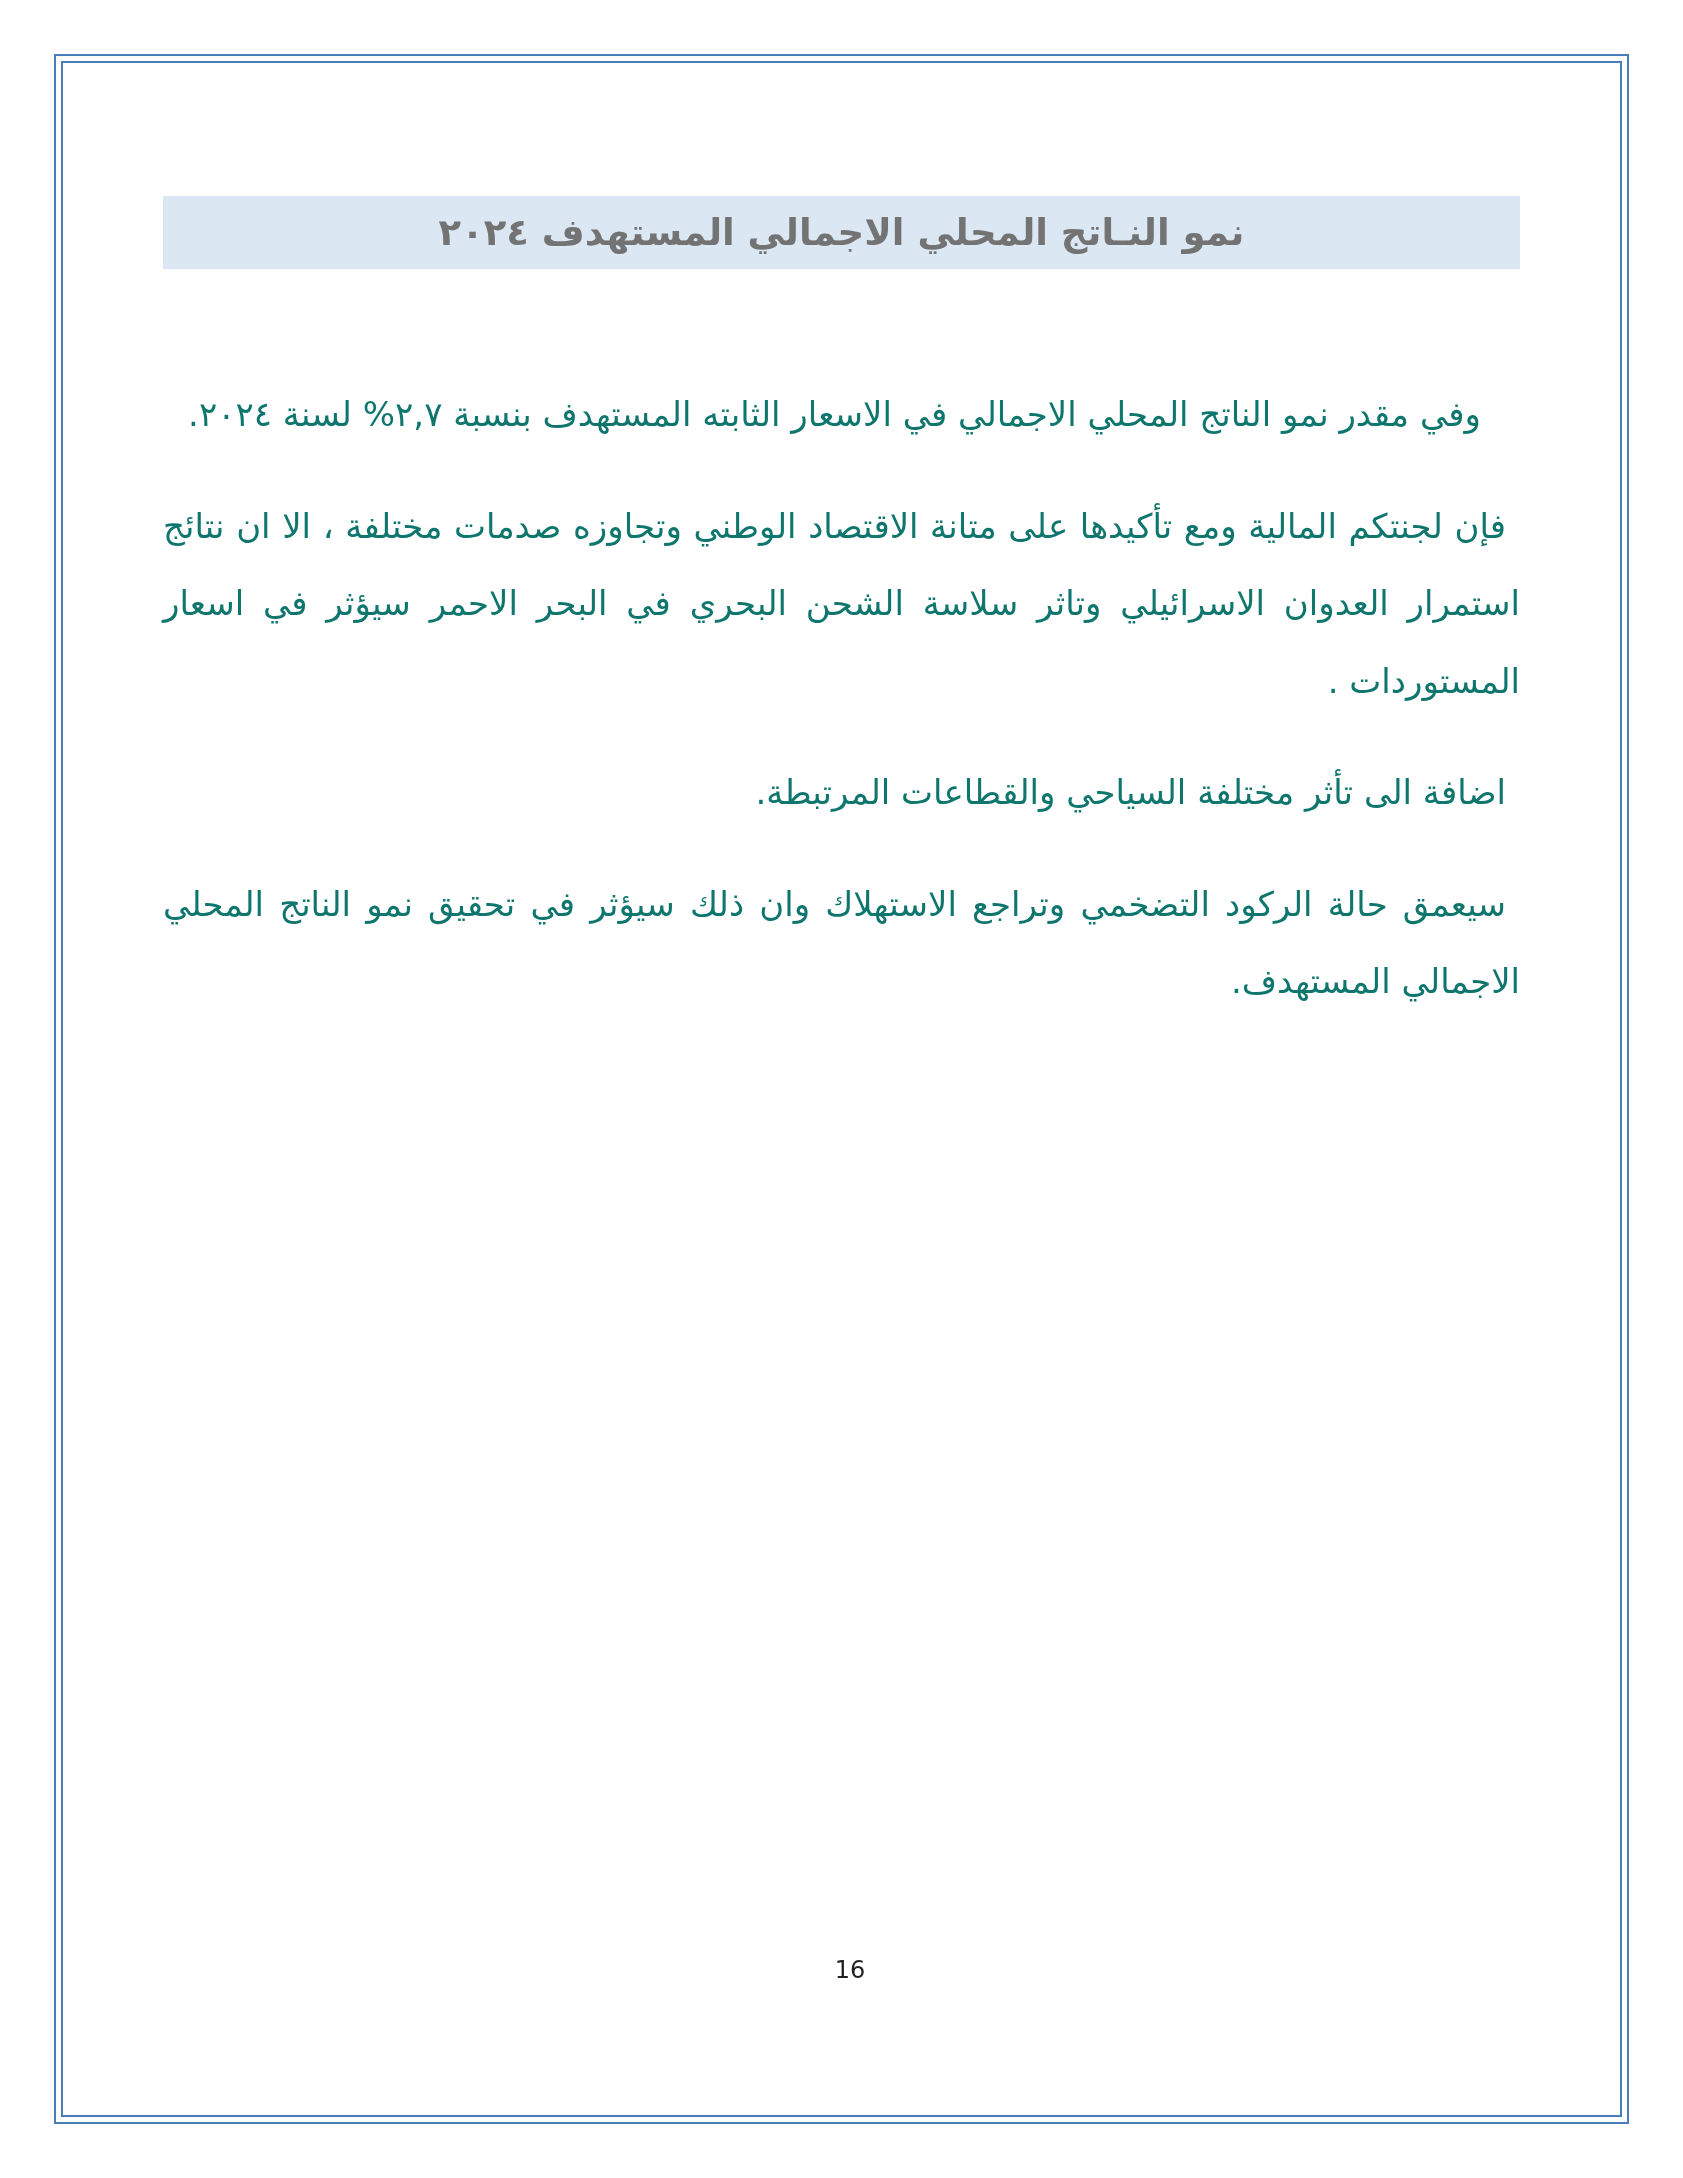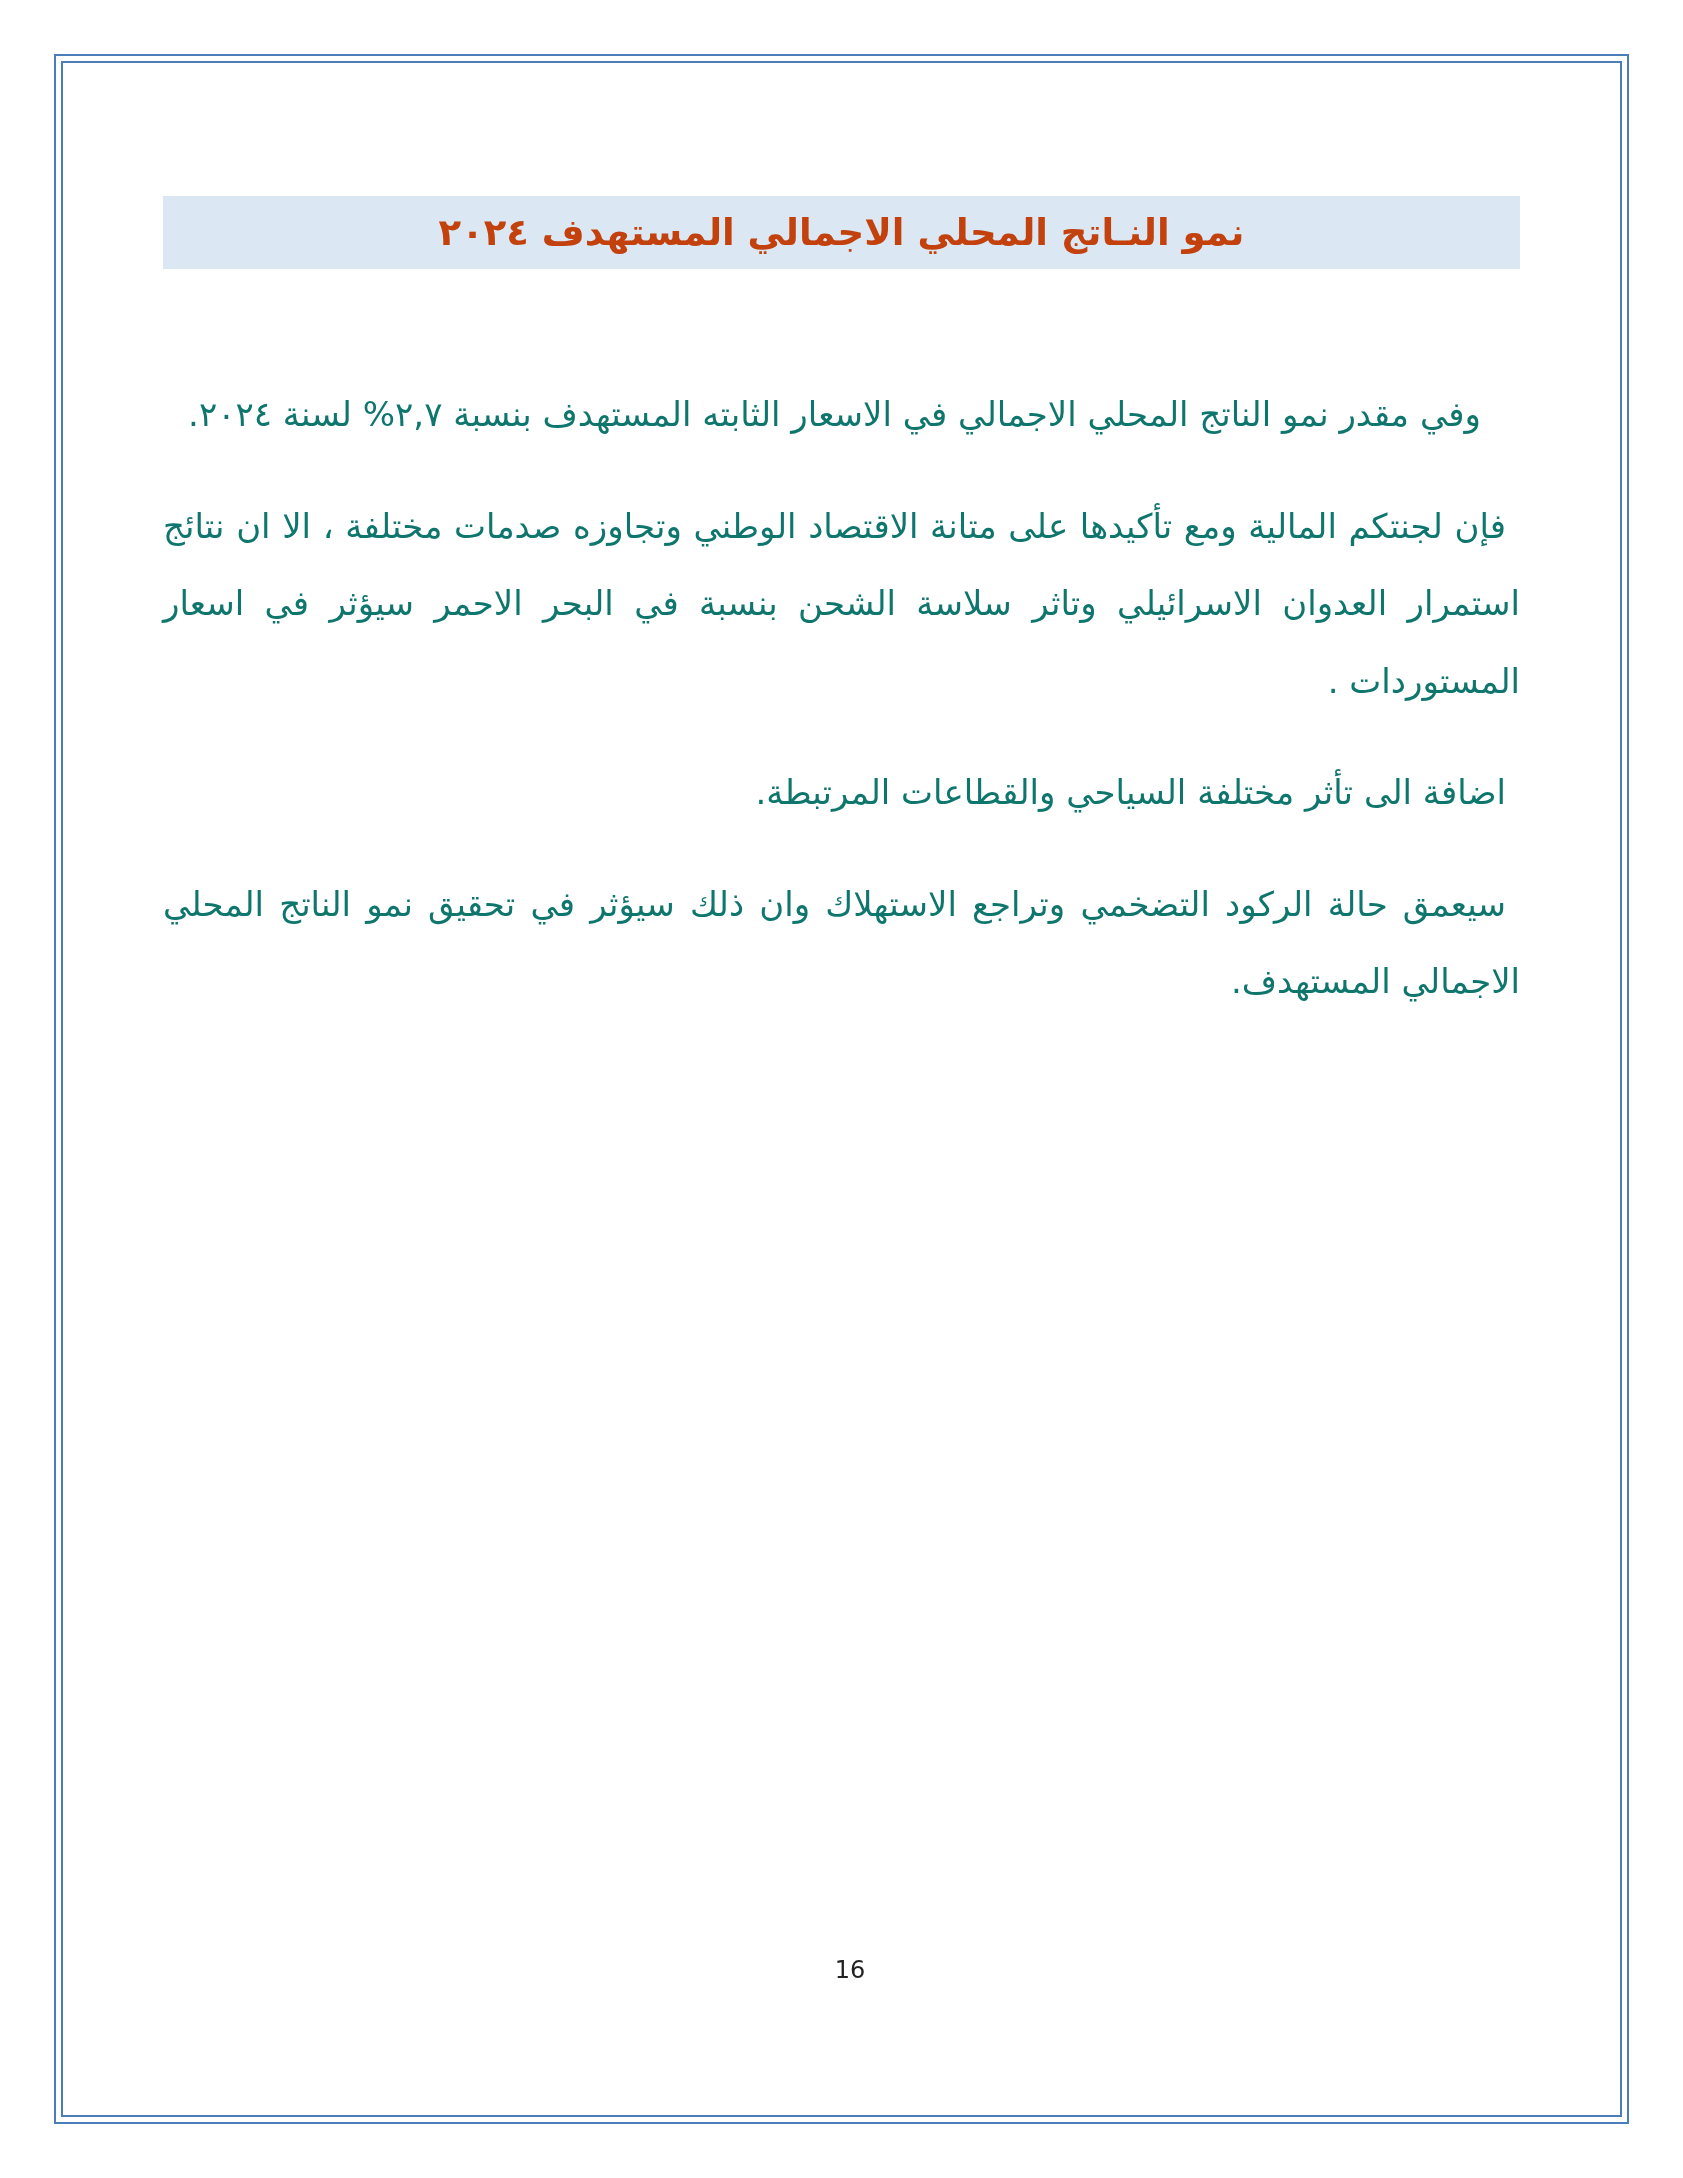--- a/index.html
+++ b/index.html
@@ -39,21 +39,21 @@
     direction: rtl;
   }
   .title-band {
     background: #dbe8f4;
     height: 73px;
     display: flex;
     align-items: center;
     justify-content: center;
   }
   .title-band .title-text {
-    color: #c2410c;
+    color: #737373;
     font-size: 37px;
     font-weight: bold;
     letter-spacing: 0.5px;
   }
   .body-text {
     margin-top: 107px;
     color: #0f766e;
     font-size: 34px;
     line-height: 2.28;
   }
@@ -86,21 +86,21 @@
   </div>
 
   <div class="content">
 
     <div class="title-band">
       <span class="title-text">نمو النـاتج المحلي الاجمالي المستهدف ٢٠٢٤</span>
     </div>
 
     <div class="body-text">
       <p class="center-last">وفي مقدر نمو الناتج المحلي الاجمالي في الاسعار الثابته المستهدف بنسبة ٢,٧% لسنة ٢٠٢٤.</p>
-      <p>فإن لجنتكم المالية ومع تأكيدها على متانة الاقتصاد الوطني وتجاوزه صدمات مختلفة ، الا ان نتائج استمرار العدوان الاسرائيلي وتاثر سلاسة الشحن بنسبة في البحر الاحمر سيؤثر في اسعار المستوردات .</p>
+      <p>فإن لجنتكم المالية ومع تأكيدها على متانة الاقتصاد الوطني وتجاوزه صدمات مختلفة ، الا ان نتائج استمرار العدوان الاسرائيلي وتاثر سلاسة الشحن البحري في البحر الاحمر سيؤثر في اسعار المستوردات .</p>
       <p>اضافة الى تأثر مختلفة السياحي والقطاعات المرتبطة.</p>
       <p>سيعمق حالة الركود التضخمي وتراجع الاستهلاك وان ذلك سيؤثر في تحقيق نمو الناتج المحلي الاجمالي المستهدف.</p>
     </div>
 
   </div>
 
   <div class="page-number">16</div>
 
 </div>
 

